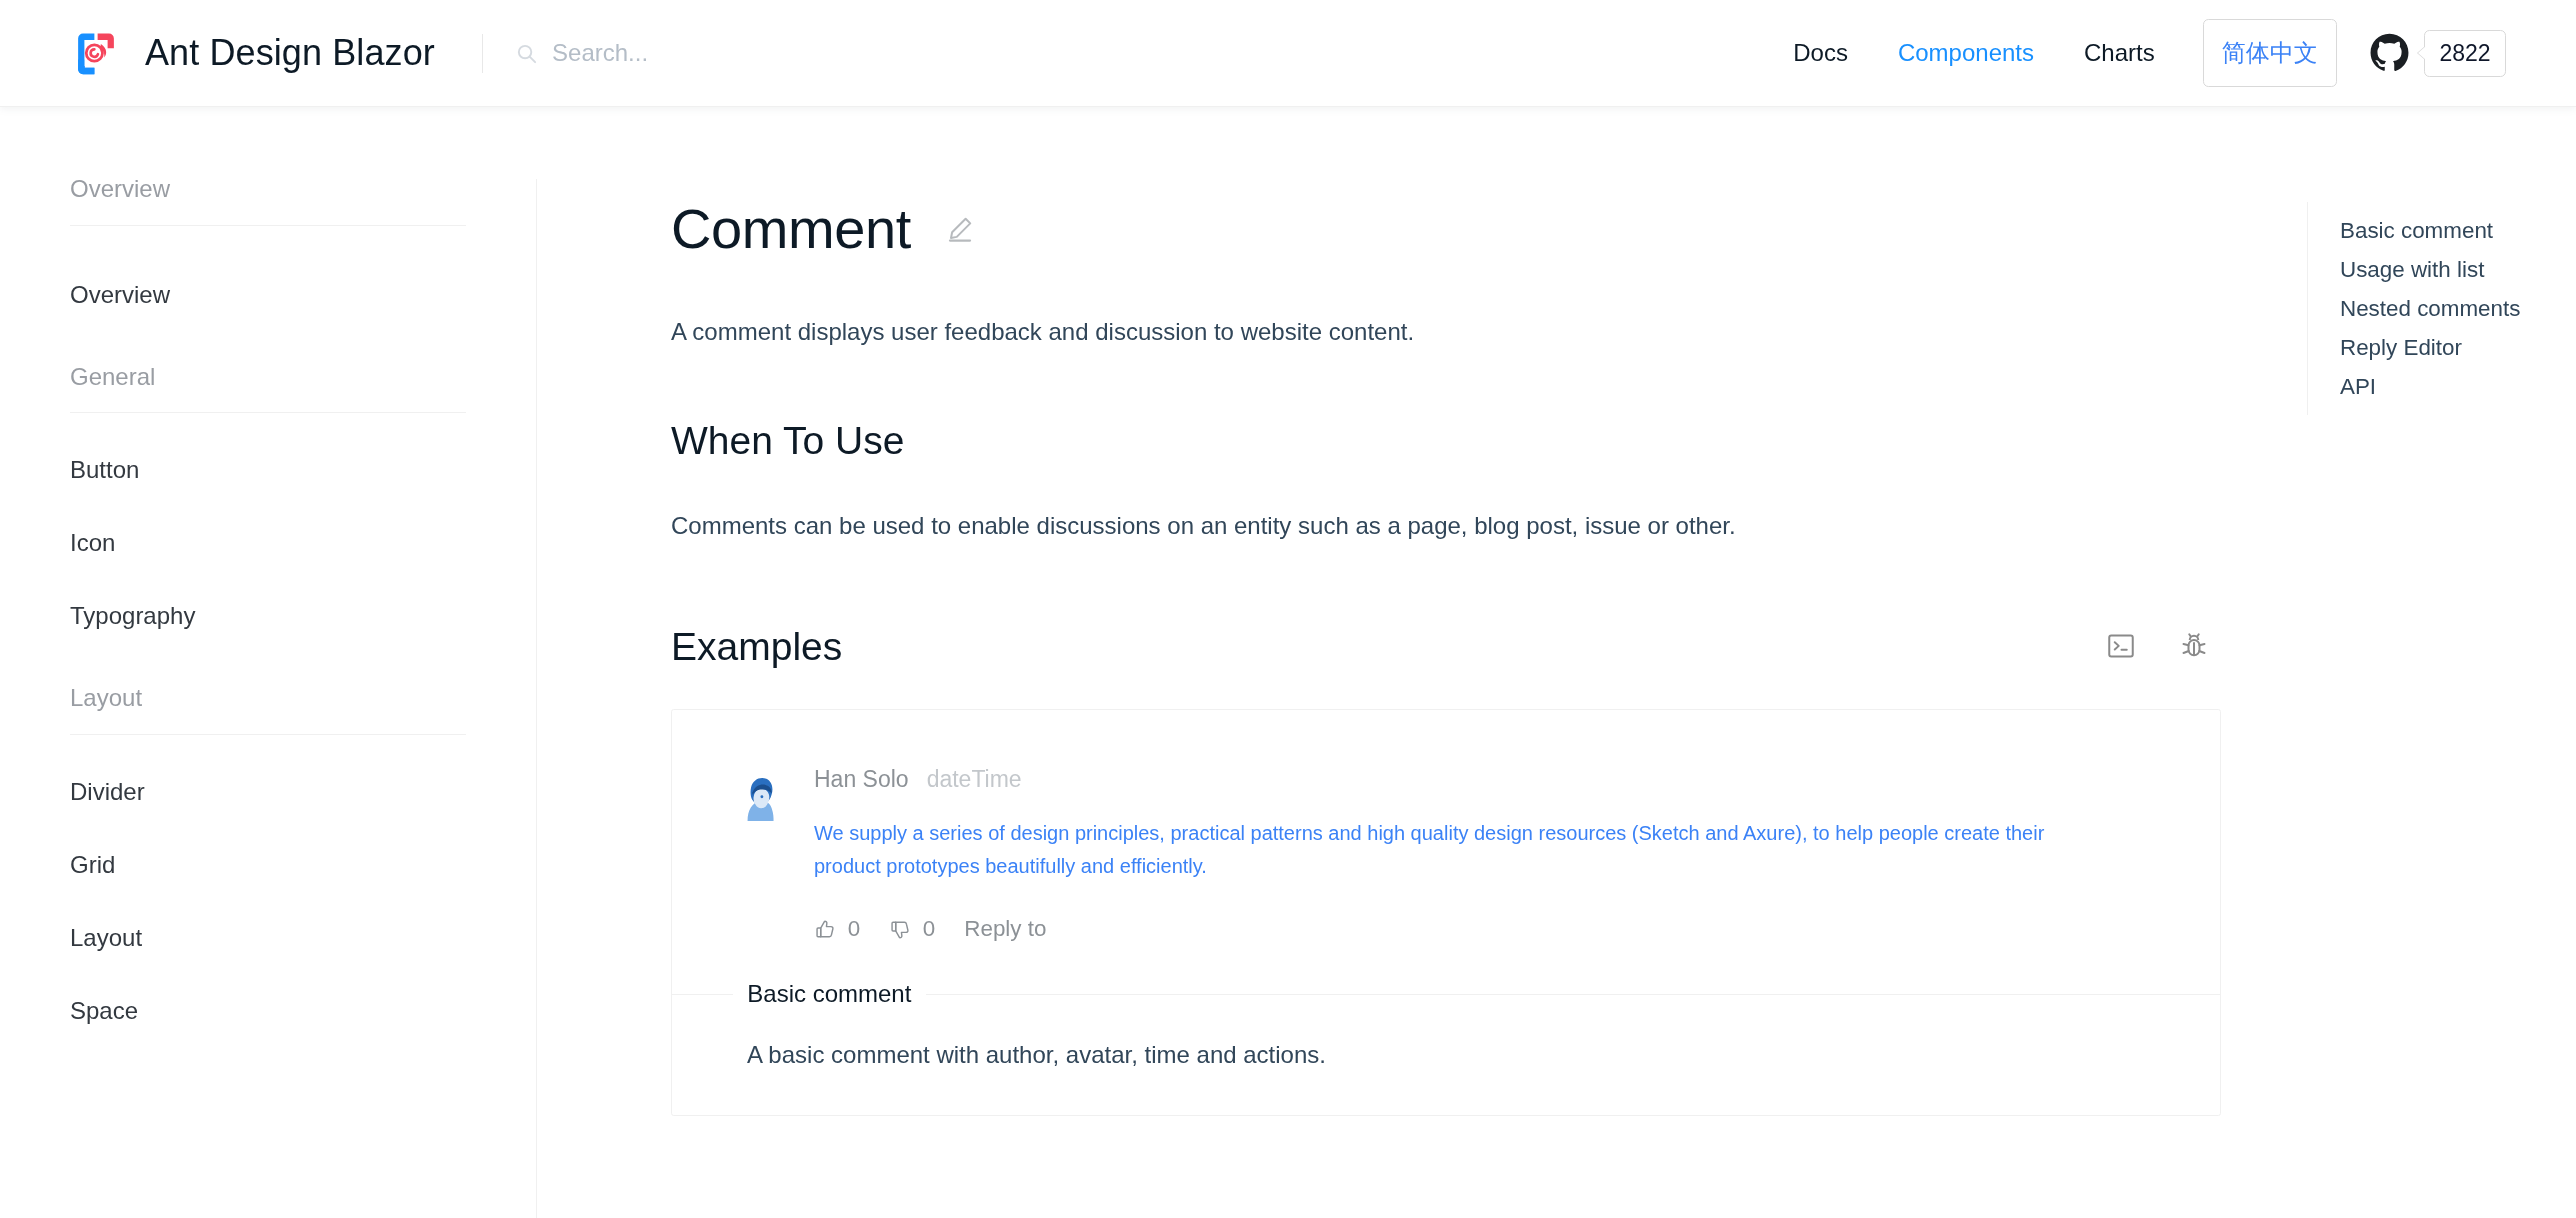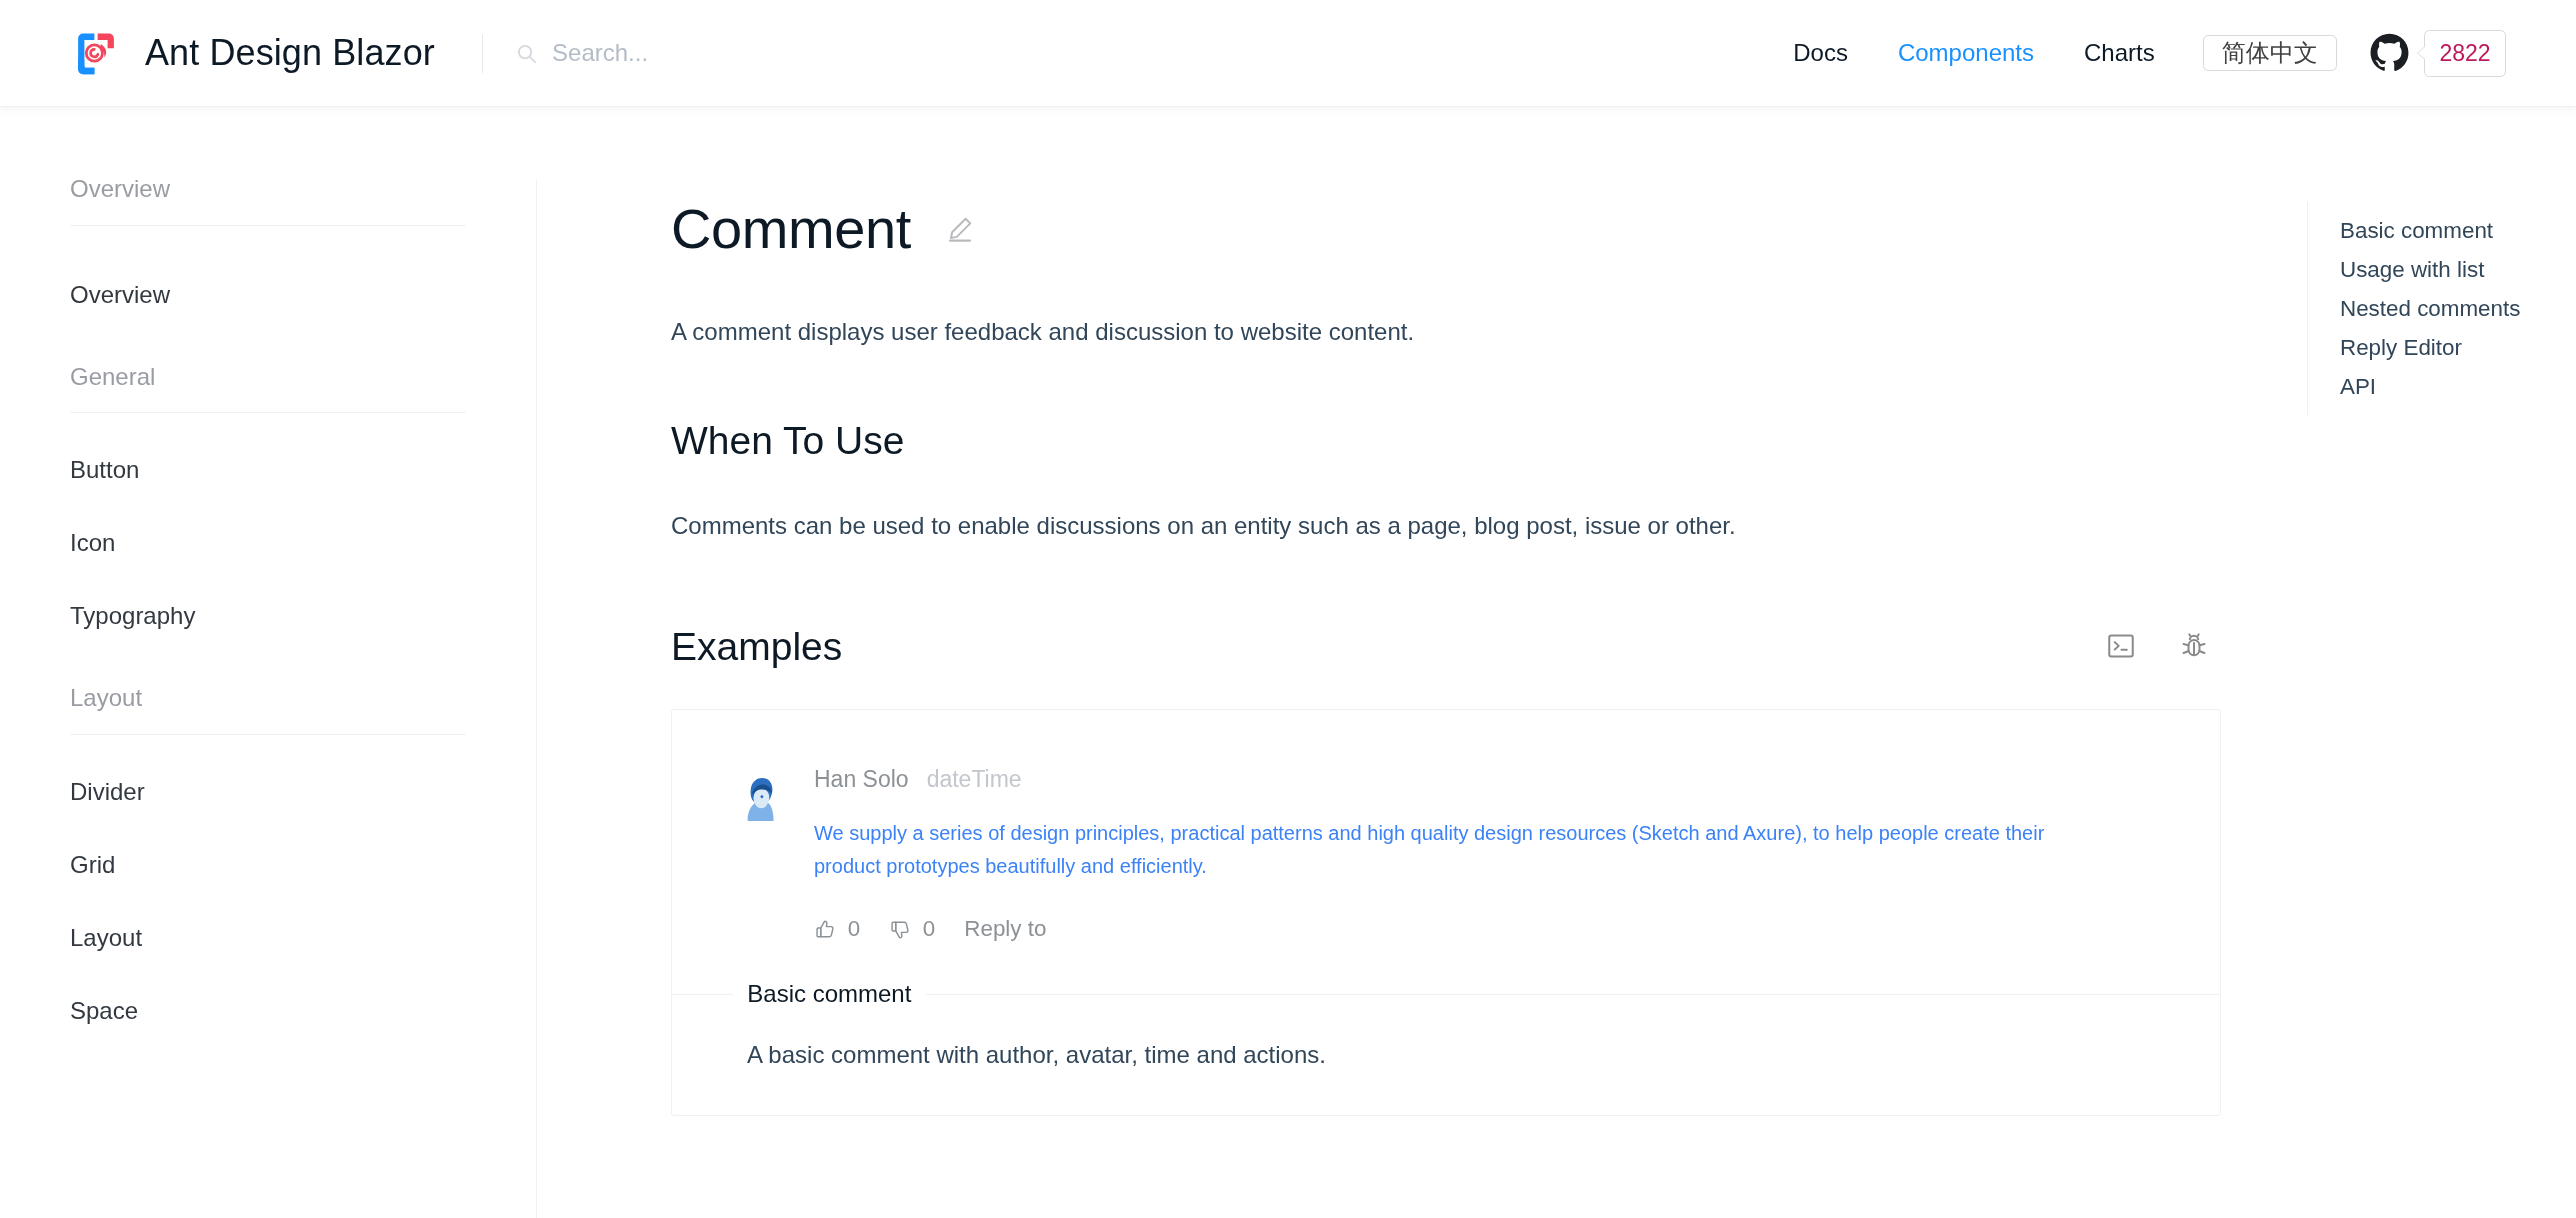--- a/index.html
+++ b/index.html
@@ -54,40 +54,40 @@
     display: flex; align-items: center; gap: 0;
   }
   .nav-link {
     font-size: 24px; color: #0d1a26;
     padding: 0 25px; text-decoration: none;
     white-space: nowrap; cursor: pointer; line-height: 54px;
   }
   .nav-link.active { color: #1890ff; }
   .lang-btn {
     margin-left: 23px;
-    height: 36px;
+    height: 68px;
     padding: 0 18px;
     border: 0.9px solid #d9d9d9;
     border-radius: 5.4px;
     background: #fff;
     font-family: Liberation Serif, serif;
-    font-size: 24px; color: #404040;
+    font-size: 24px; color: #3b82f6;
     cursor: pointer;
     display: flex; align-items: center;
   }
   .gh-wrap { display: flex; align-items: center; margin-left: 32px; cursor: pointer; }
   .gh-icon { width: 41px; height: 41px; flex: 0 0 41px; }
   .gh-badge {
     position: relative;
     margin-left: 14.3px;
     height: 47px; min-width: 82px;
     border: 0.9px solid #d9d9d9; border-radius: 5.4px;
     background: #fff;
     display: flex; align-items: center; justify-content: center;
-    font-size: 23px; color: #be185d; padding: 0 14.3px;
+    font-size: 23px; color: #0f172a; padding: 0 14.3px;
   }
   .gh-badge:before, .gh-badge:after {
     content: ""; position: absolute;
     top: 50%; margin-top: -7.2px; left: -8px;
     width: 0; height: 0;
     border-top: 7.2px solid transparent;
     border-bottom: 7.2px solid transparent;
     border-right: 8px solid #d9d9d9;
   }
   .gh-badge:after { left: -7.2px; border-right-color: #fff; }

